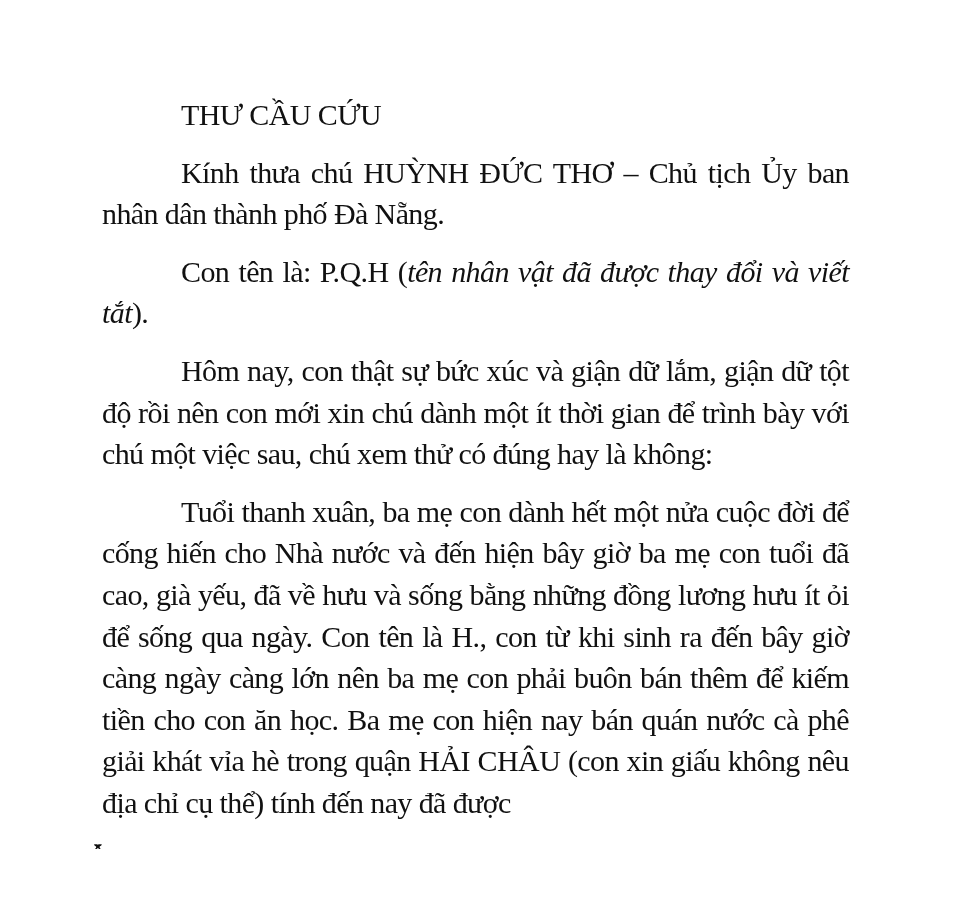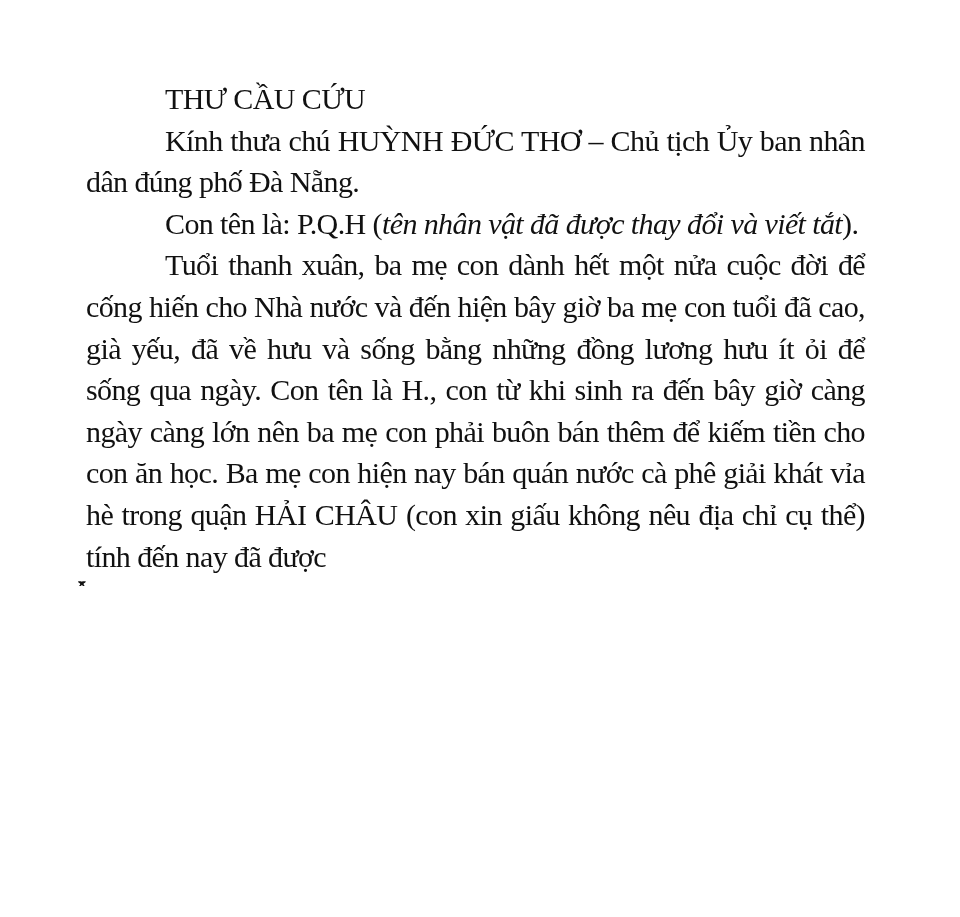--- a/index.html
+++ b/index.html
@@ -10,26 +10,27 @@
     top: 78px;
     width: 779px;
     font-family: "Liberation Serif", serif;
     font-size: 30px;
     line-height: 41.6px;
     color: #111111;
     text-align: justify;
     letter-spacing: -0.6px;
     word-spacing: 0px;
   }
-  .page p { margin: 0; text-indent: 79px; }
+  .page p { margin: 16px; text-indent: 79px; }
   .page p.title { text-indent: 79px; text-align: left; }
   .page em { font-style: italic; }
 </style>
 </head>
 <body>
 
 <div class="page">
   <p class="title">THƯ CẦU CỨU</p>
-  <p>Kính thưa chú HUỲNH ĐỨC THƠ – Chủ tịch Ủy ban nhân dân đúng phố Đà Nẵng.</p>
+  <p>Kính thưa chú HUỲNH ĐỨC THƠ – Chủ tịch Ủy ban nhân dân thành phố Đà Nẵng.</p>
   <p><span>Con tên là: P.Q.H (</span><em>tên nhân vật đã được thay đổi và viết tắt</em><span>).</span></p>
+  <p>Hôm nay, con thật sự bức xúc và giận dữ lắm, giận dữ tột độ rồi nên con mới xin chú dành một ít thời gian để trình bày với chú một việc sau, chú xem thử có đúng hay là không:</p>
   <p>Tuổi thanh xuân, ba mẹ con dành  hết một nửa cuộc đời để cống hiến cho Nhà nước và đến hiện bây giờ ba mẹ con tuổi đã cao, già yếu, đã về hưu và sống bằng những đồng lương hưu ít ỏi để sống qua ngày. Con tên là H., con từ khi sinh ra đến bây giờ càng ngày càng lớn nên ba mẹ con phải buôn bán thêm để kiếm tiền cho con ăn học. Ba mẹ con hiện nay bán quán nước cà phê giải khát vỉa hè trong quận HẢI CHÂU (con xin giấu không nêu địa chỉ cụ thể) tính đến nay đã được</p>
   <p style="text-indent:0; color:#111; height:41.6px;">̀̀́́</p>
 </div>
 
 </body></html>

